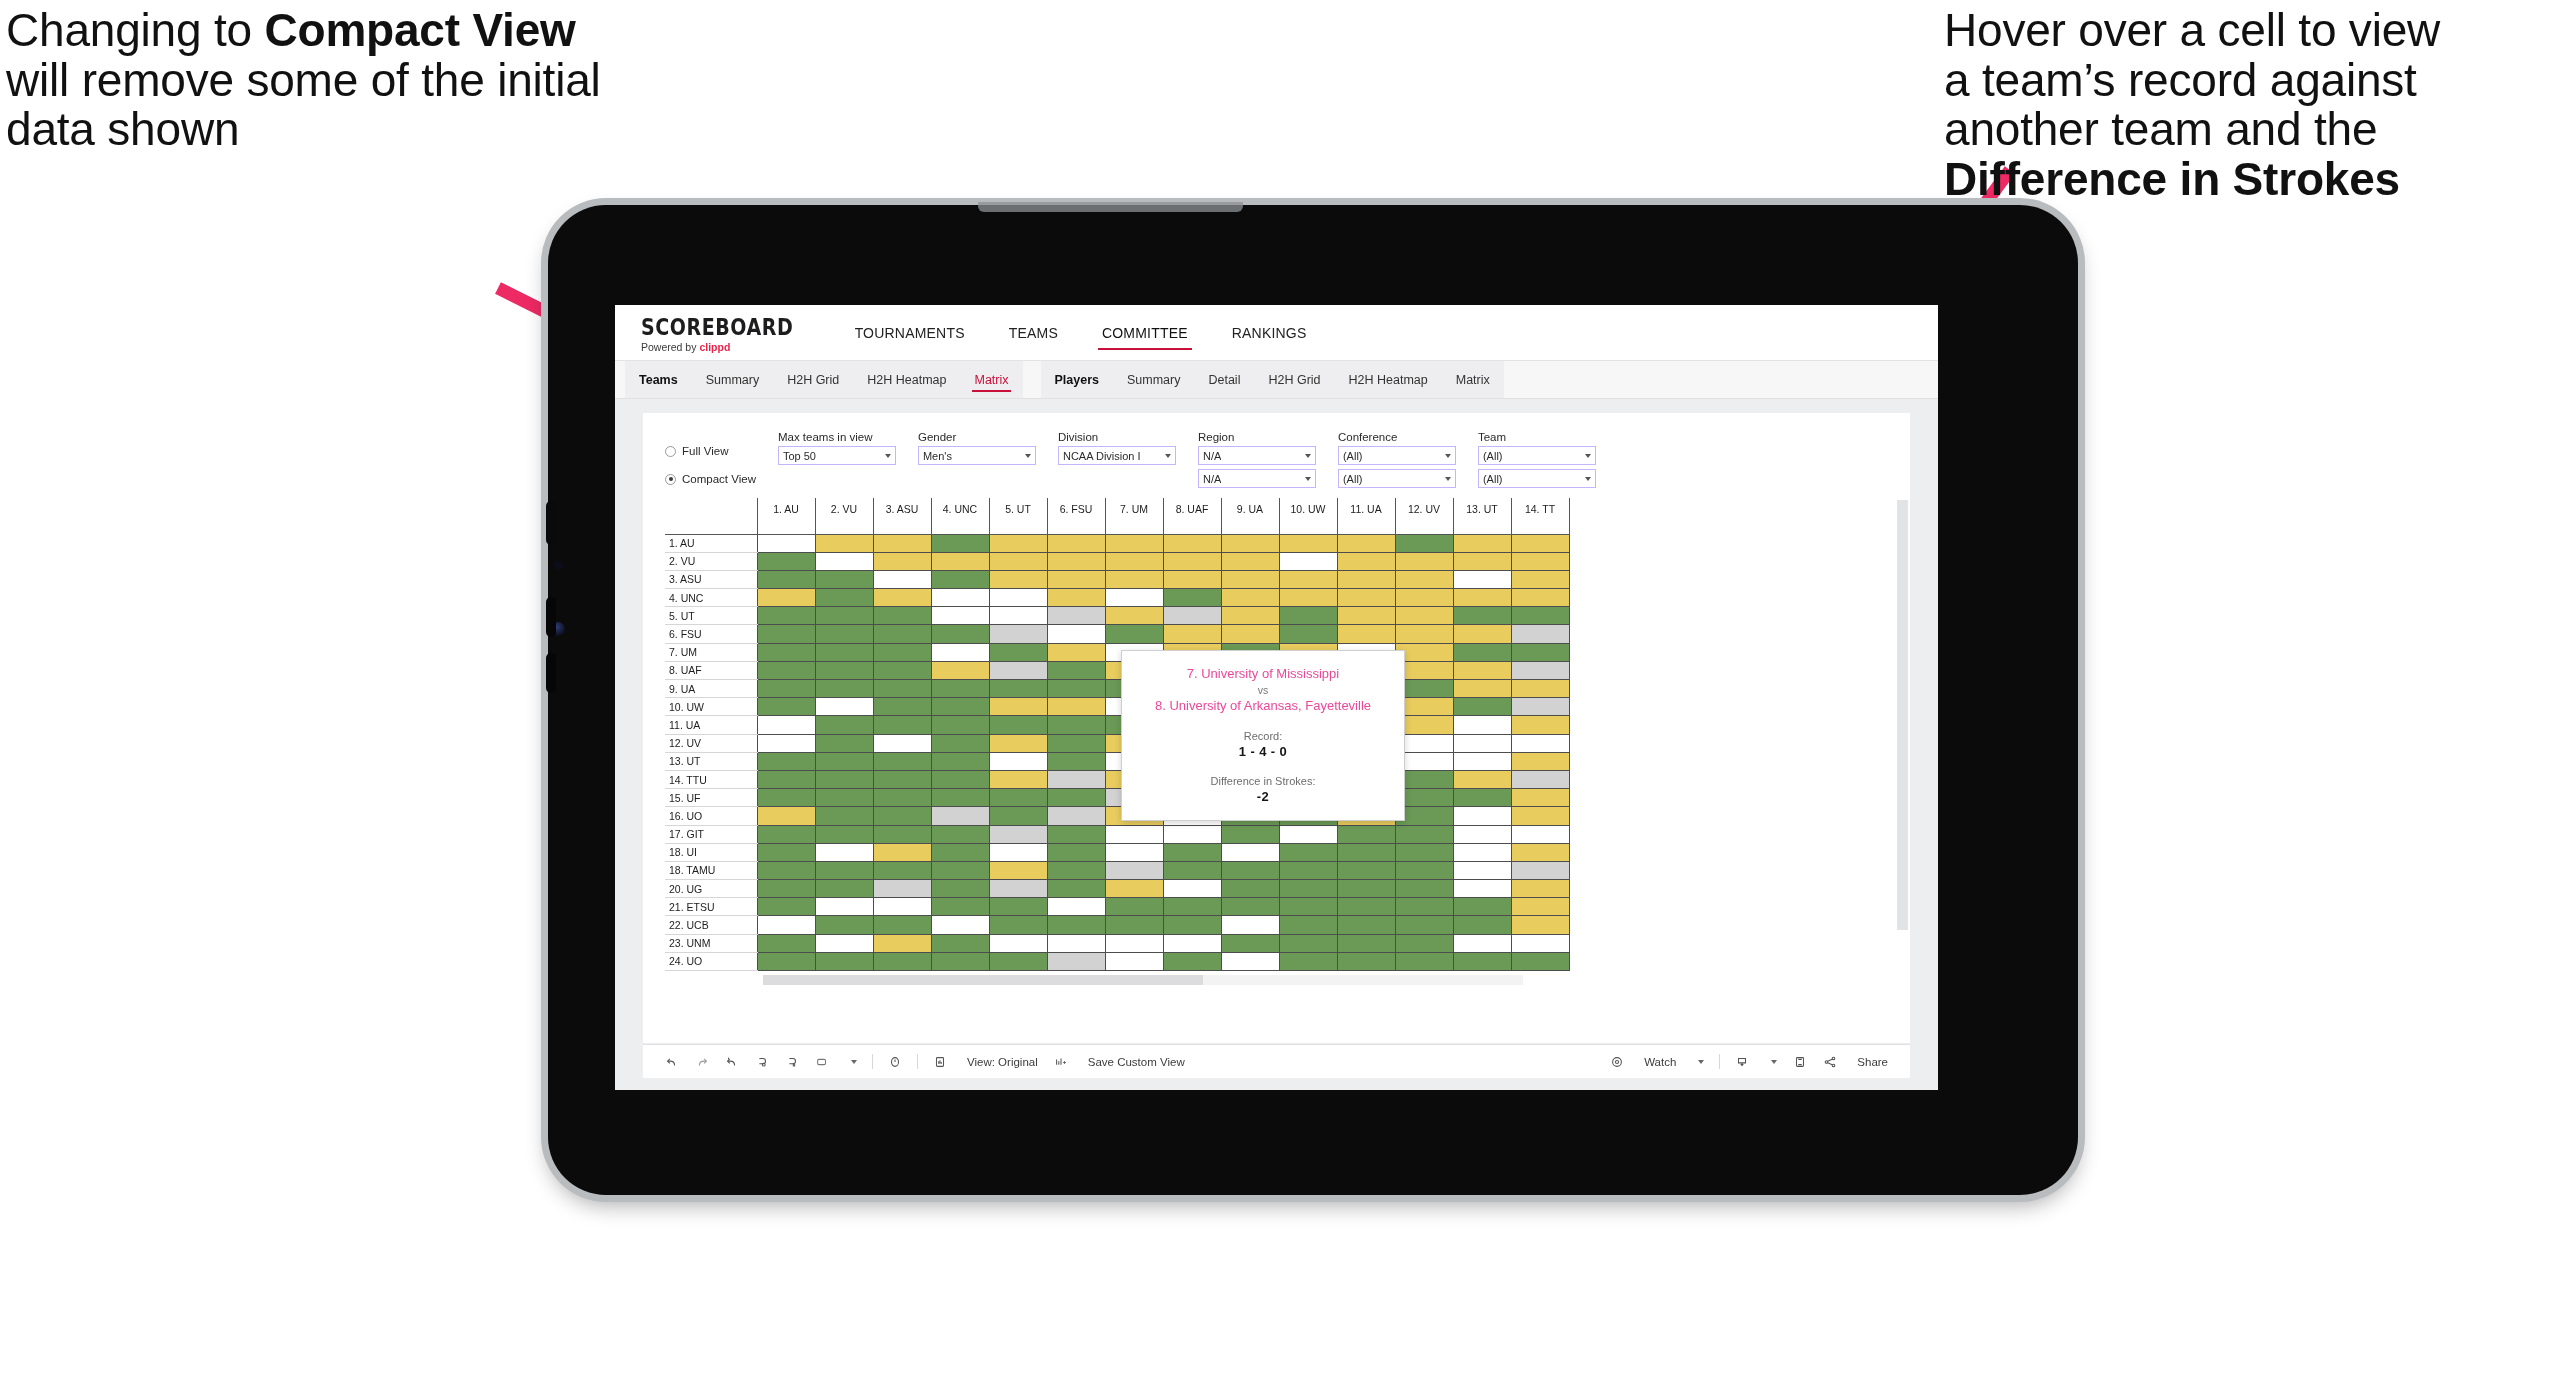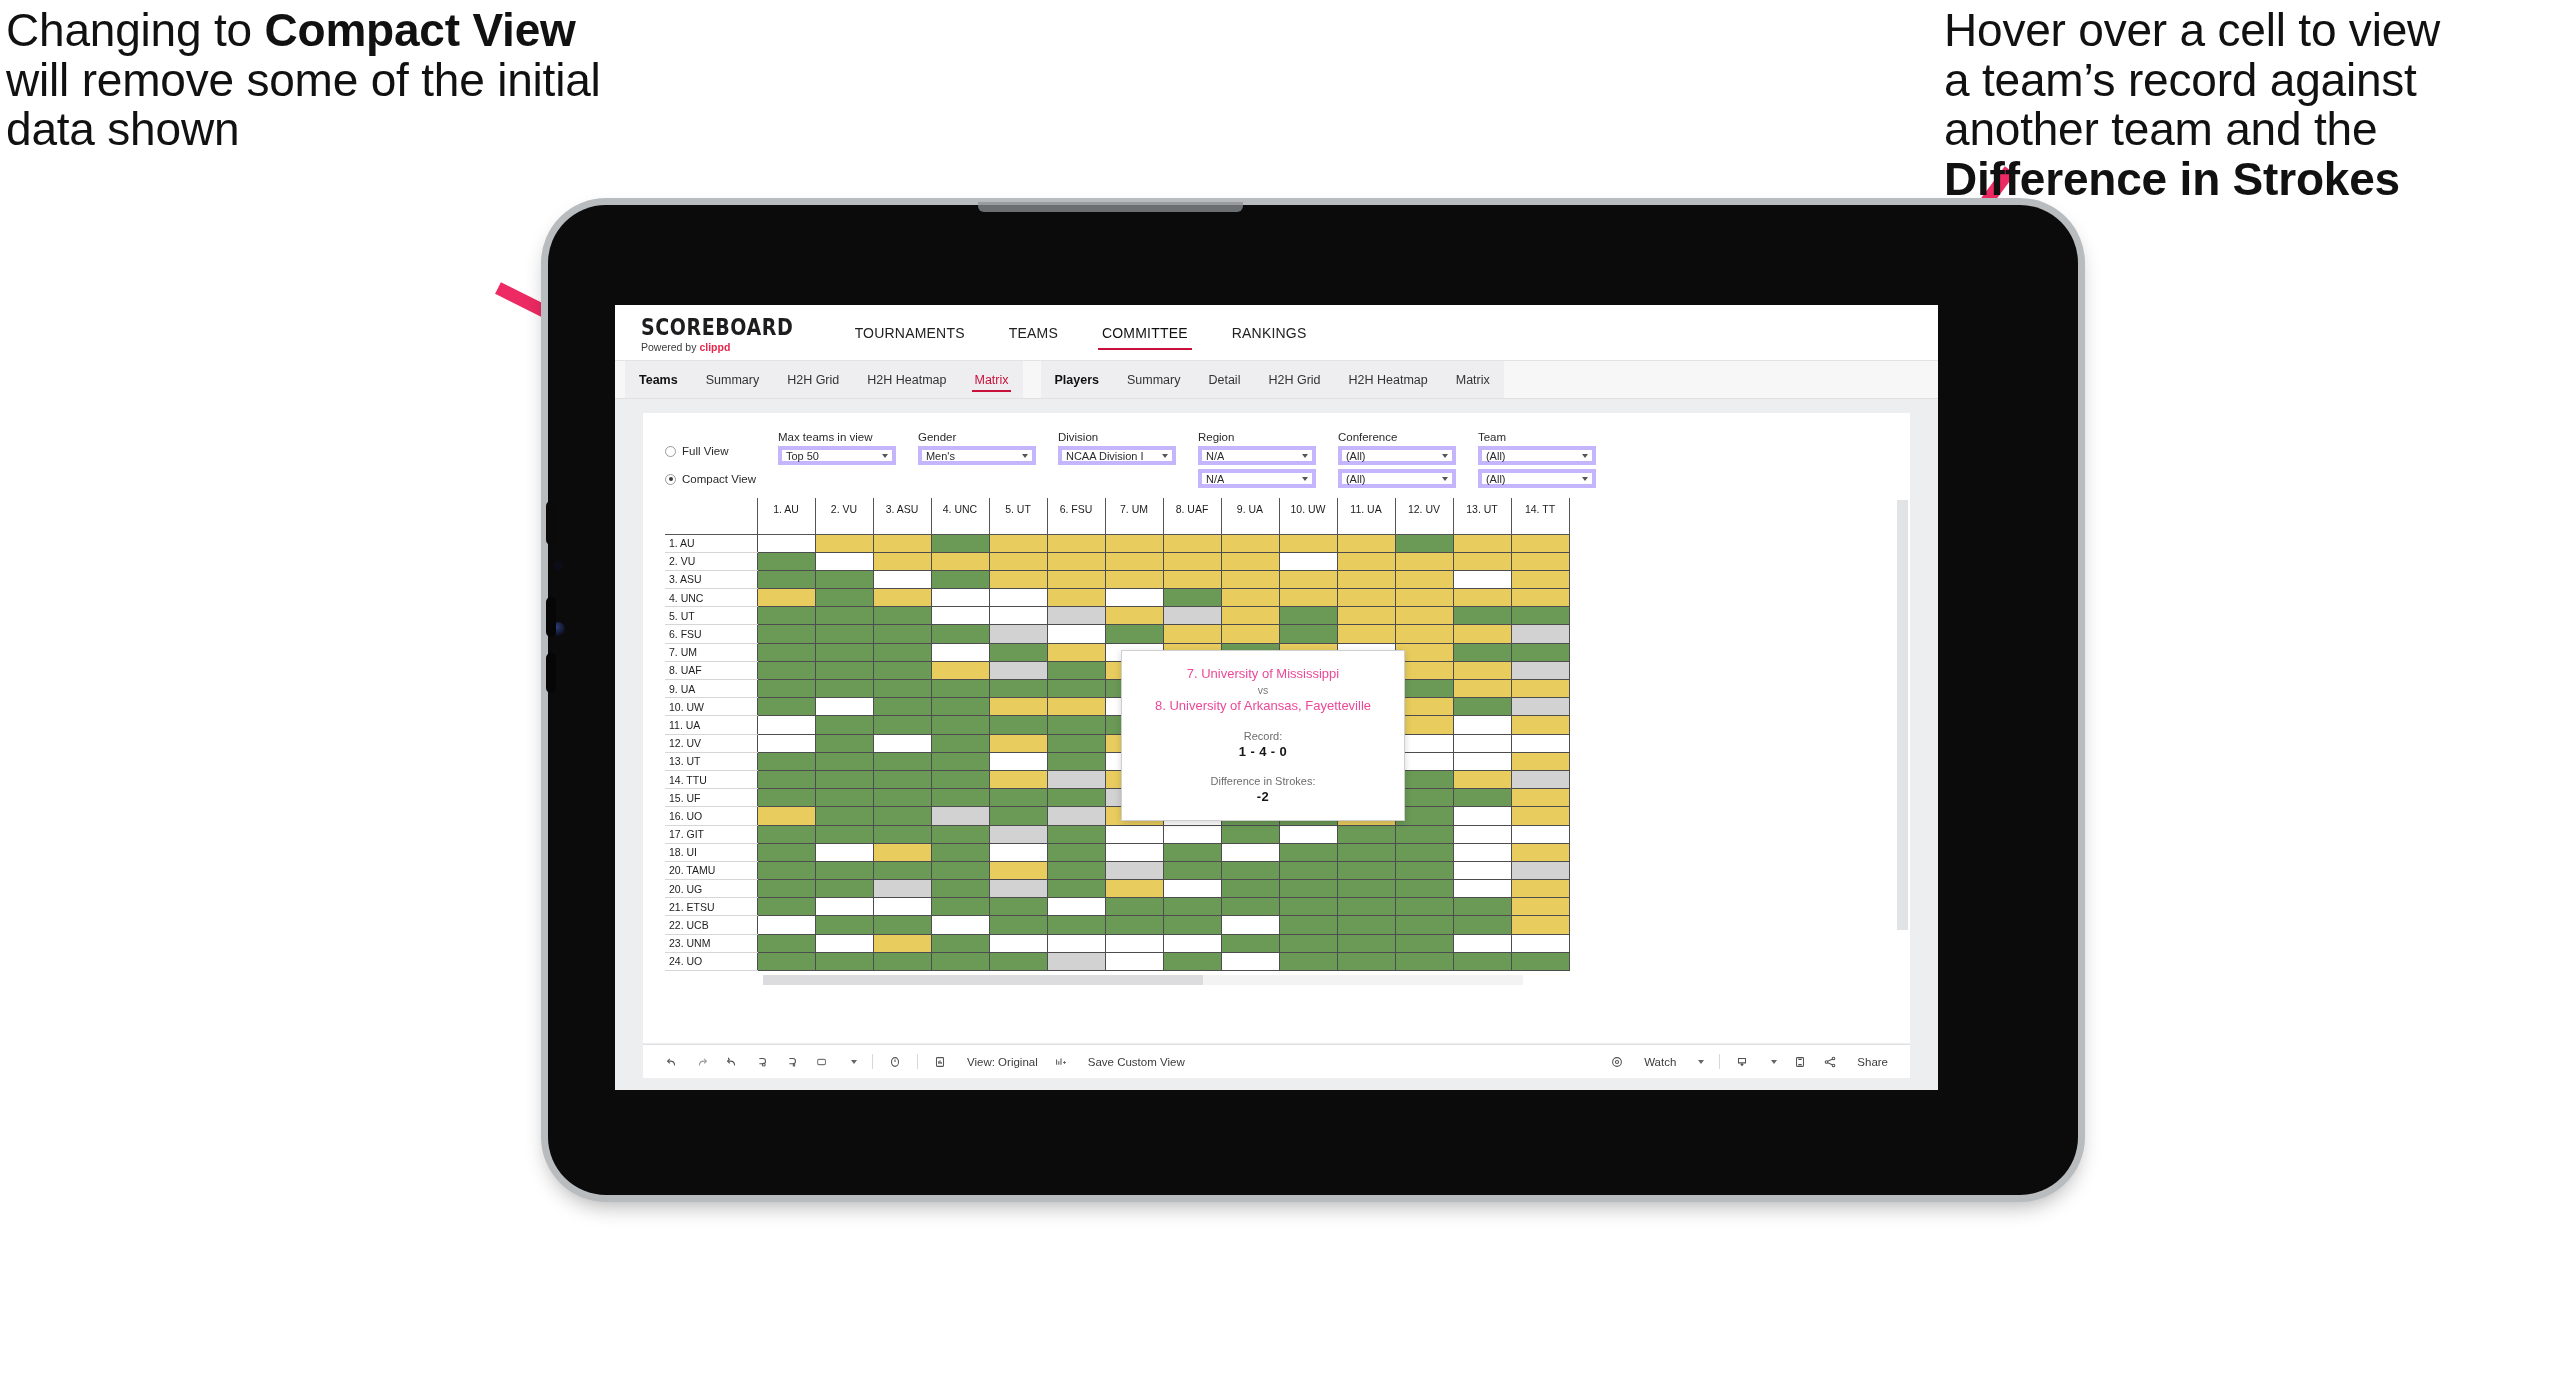--- a/index.html
+++ b/index.html
@@ -111,21 +111,21 @@
   .radio-line { display:flex; align-items:center; gap:6px; font-size:11.5px; color:#2a2a2a; cursor:pointer; }
   .radio { width:11px; height:11px; border-radius:50%; border:1px solid #9a9a9a; background:#fff;
            display:inline-block; position:relative; flex:none; }
   .radio.sel::after {
     content:""; position:absolute; left:2.5px; top:2.5px; width:4px; height:4px;
     border-radius:50%; background:#3c3c3c;
   }
   .fld { display:flex; flex-direction:column; }
   .fld-label { font-size:11.5px; color:#2a2a2a; margin-bottom:3px; }
   .select {
-    width:118px; height:19px; background:#fff; border:4px solid #c4b5fd;
+    width:118px; height:19px; background:#fff; border:1px solid #c4b5fd;
     font-size:11px; color:#2b2b2b; display:flex; align-items:center;
     padding:0 4px; position:relative; cursor:pointer;
   }
   .select + .select { margin-top:4px; }
   .select .cap { white-space:nowrap; overflow:hidden; }
   .select .caret {
     position:absolute; right:4px; top:50%; margin-top:-2px;
     width:0; height:0; border-left:3.5px solid transparent; border-right:3.5px solid transparent;
     border-top:4.5px solid #555;
   }
@@ -648,21 +648,21 @@
                     <td class="cell c-w"></td>
                     <td class="cell c-g"></td>
                     <td class="cell c-w"></td>
                     <td class="cell c-g"></td>
                     <td class="cell c-g"></td>
                     <td class="cell c-g"></td>
                     <td class="cell c-w"></td>
                     <td class="cell c-y"></td>
                   </tr>
                   <tr>
-                    <td class="rowhead">20. TAMU</td>
+                    <td class="rowhead">18. TAMU</td>
                     <td class="cell c-g"></td>
                     <td class="cell c-g"></td>
                     <td class="cell c-g"></td>
                     <td class="cell c-g"></td>
                     <td class="cell c-y"></td>
                     <td class="cell c-g"></td>
                     <td class="cell c-s"></td>
                     <td class="cell c-g"></td>
                     <td class="cell c-g"></td>
                     <td class="cell c-g"></td>

